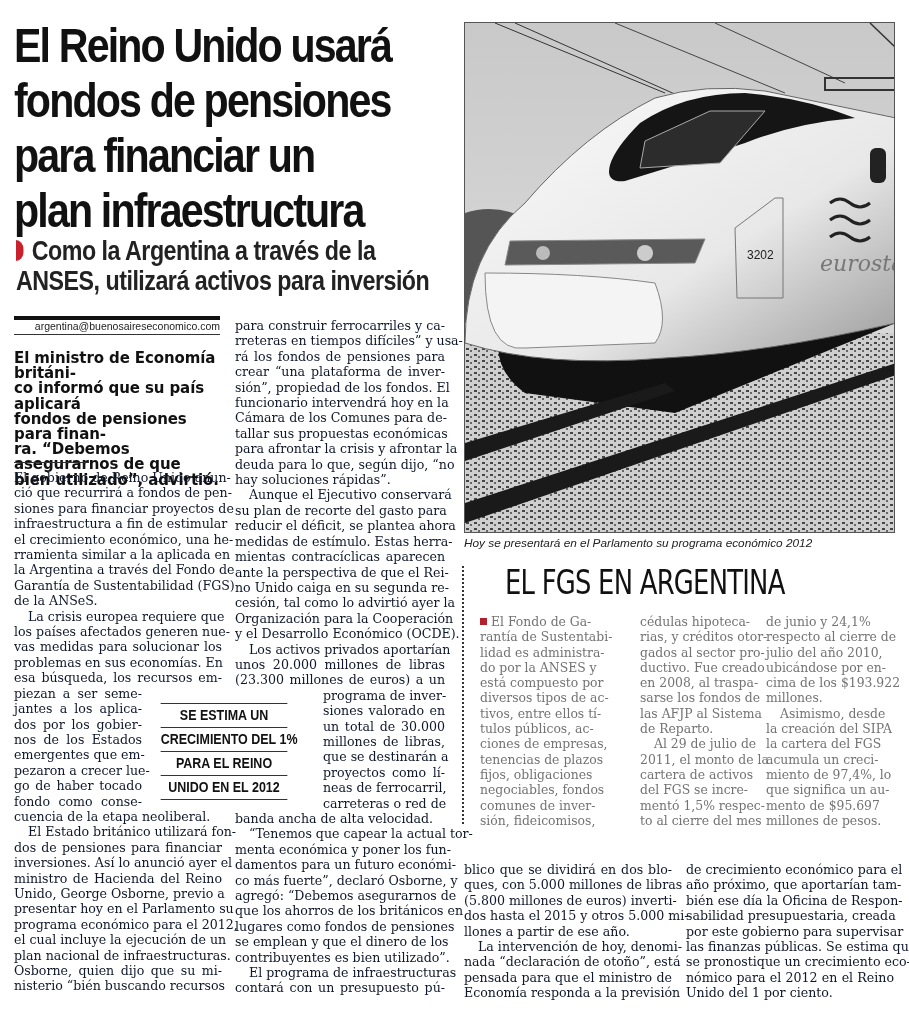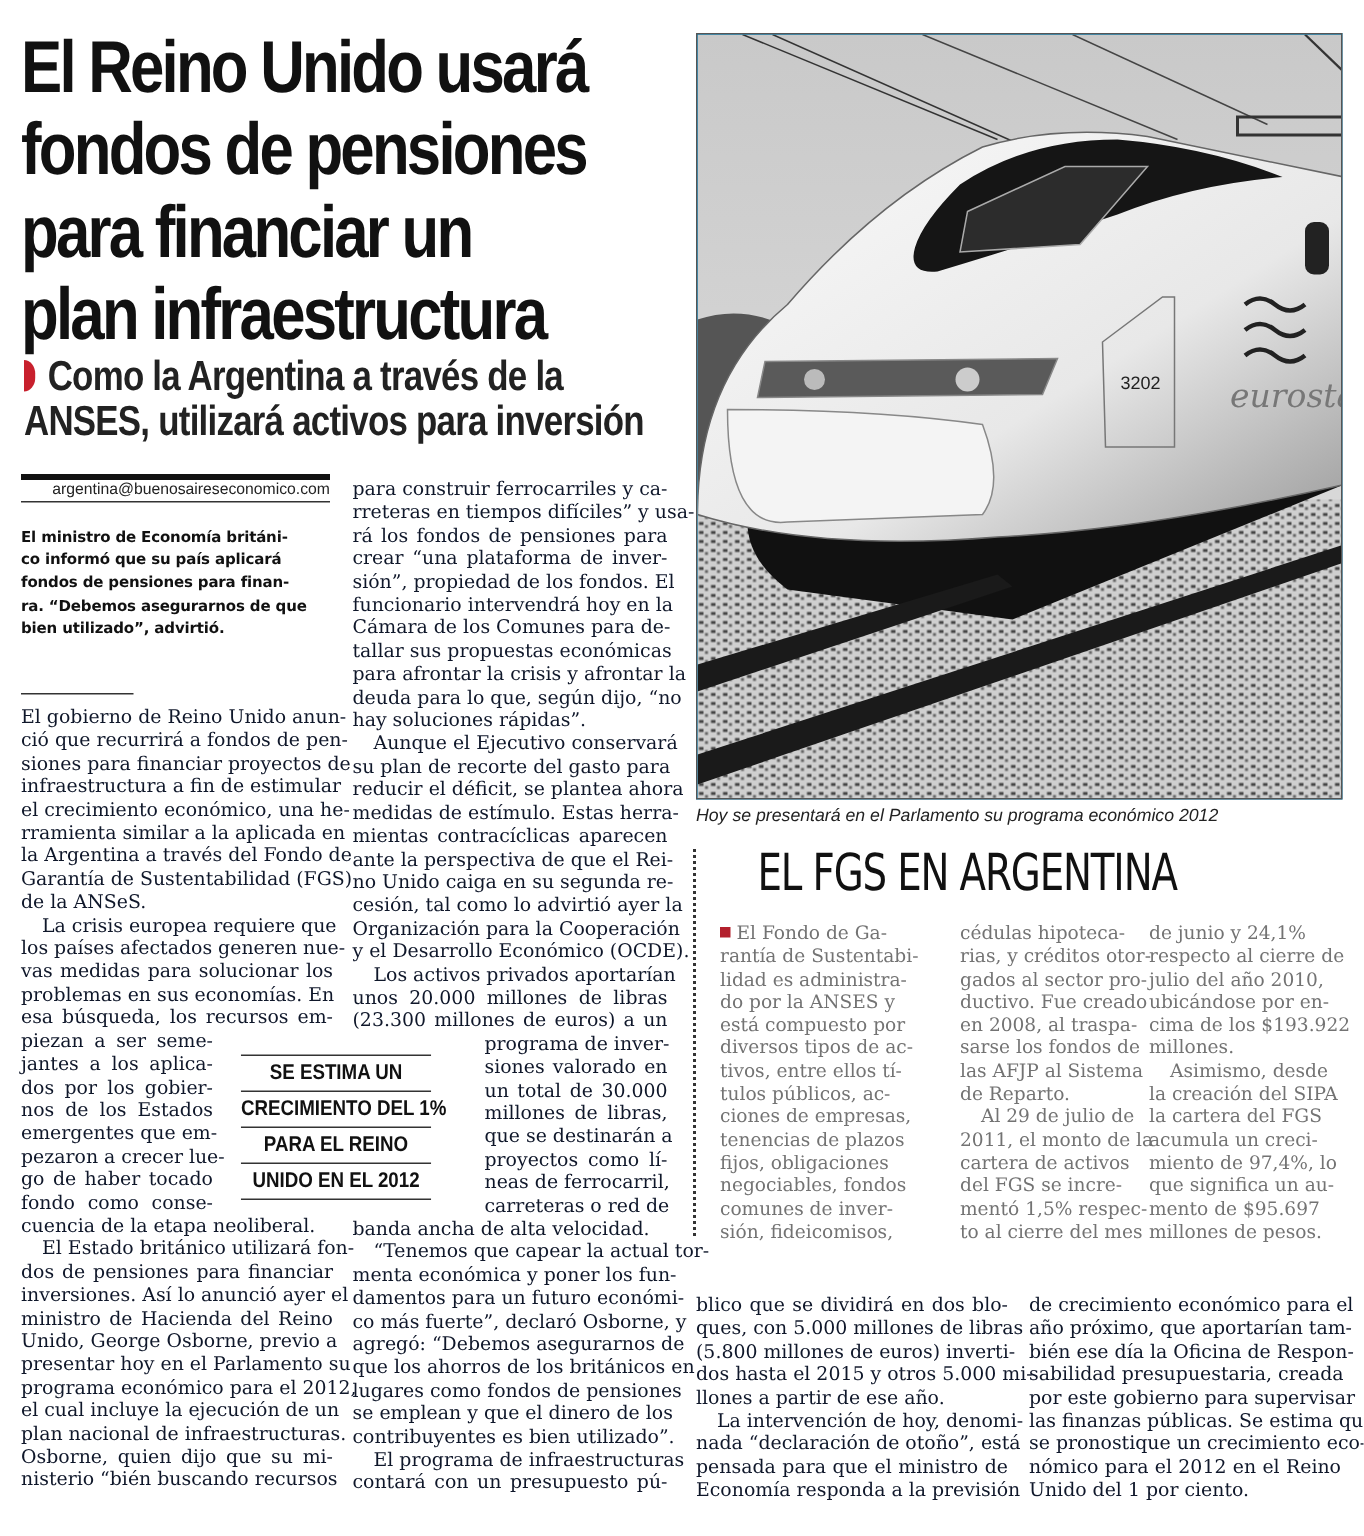--- a/index.html
+++ b/index.html
@@ -28,21 +28,21 @@
 
   .byline-rule { position: absolute; left: 14px; top: 316px; width: 206px; height: 4px; background: #111; }
   .byline {
     position: absolute; left: 14px; top: 320px; width: 206px; text-align: right;
     font-family: "Liberation Sans", sans-serif; font-size: 10.5px; line-height: 13px;
     border-bottom: 1px solid #333; padding-bottom: 1px; color: #222;
   }
 
   .lead {
     position: absolute; left: 14px; top: 351px; width: 208px;
-    font-family: "DejaVu Sans", sans-serif; font-weight: bold; font-size: 10px;
+    font-family: "DejaVu Sans", sans-serif; font-weight: bold; font-size: 15px;
     line-height: 15.2px; color: #111; letter-spacing: -0.1px;
   }
   .lead-rule { position: absolute; left: 14px; top: 462px; width: 75px; height: 1px; background: #333; }
 
   .col { position: absolute; font-size: 12.6px; line-height: 15.4px; color: #0f172a; text-align: justify; }
   .col .ln { display: block; white-space: nowrap; text-align: justify; text-align-last: justify; }
   .col .ln.last { text-align-last: left; }
 
   .col1 { left: 14px; top: 470px; width: 208px; }
   .col2 { left: 235px; top: 318px; width: 210px; }
@@ -52,21 +52,21 @@
   .pull-quote {
     position: absolute; left: 152px; top: 703px; width: 144px;
     font-family: "Liberation Sans", sans-serif; font-weight: bold; font-size: 14.2px;
     line-height: 23px; text-align: center; color: #111; transform: scaleX(0.88); transform-origin: center top;
   }
   .pull-quote .pq-line { display: block; border-top: 1px solid #333; white-space: nowrap; }
   .pull-quote .pq-line:last-child { border-bottom: 1px solid #333; }
 
   .photo {
     position: absolute; left: 464px; top: 22px; width: 431px; height: 511px;
-    border: 1px solid #555; overflow: hidden; background: #0ea5e9;
+    border: 1px solid #555; overflow: hidden; background: #f0abfc;
   }
   .caption {
     position: absolute; left: 464px; top: 536px; width: 440px;
     font-family: "Liberation Sans", sans-serif; font-style: italic; font-size: 11.8px;
     color: #222; white-space: nowrap;
   }
 
   .sidebar-border {
     position: absolute; left: 462px; top: 566px; width: 0; height: 258px;
     border-left: 2px dotted #333;

